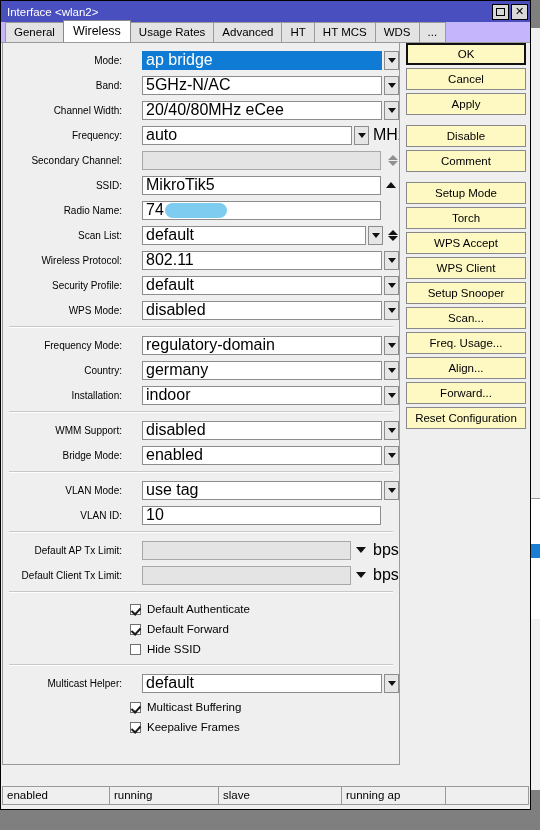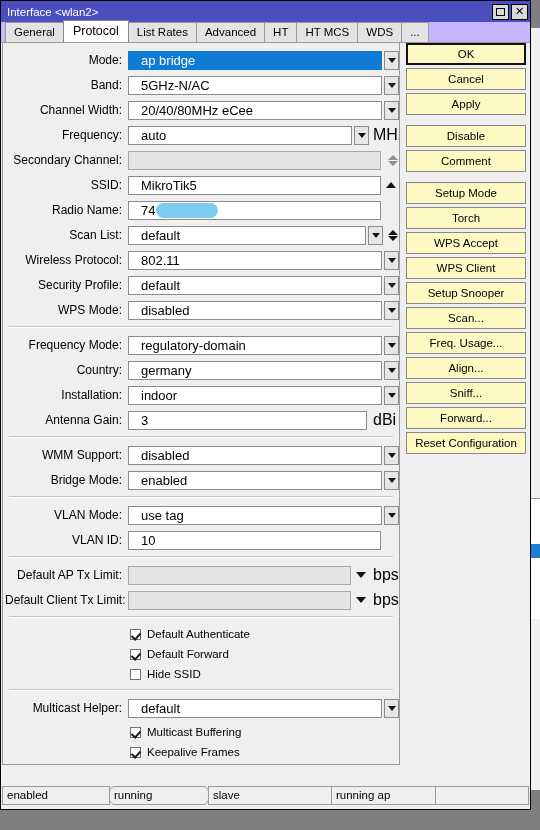--- a/index.html
+++ b/index.html
@@ -38,23 +38,23 @@
   .tab{padding:2px 8px 3px;font-size:11.5px;border:1px solid #9a9a9a;border-bottom:none;
     background:#e3e3e3;margin-right:-1px;line-height:14px;}
   .tab.active{background:#fff;font-size:12.5px;padding:3px 9px 4px;position:relative;z-index:2;
     border-color:#8a8a8a;}
 
   .body{position:absolute;left:0;top:42px;right:0;bottom:0;}
   .formpane{position:absolute;left:1px;top:0;width:398px;bottom:44px;
     background:#efefef;border:1px solid #9a9a9a;border-top:none;box-sizing:border-box;overflow:hidden;}
 
   .row{display:flex;align-items:center;height:22px;margin:0 0 3px 0;padding-left:2px;}
-  .lbl{width:117px;text-align:right;padding-right:6px;font-size:12px;white-space:nowrap;}
+  .lbl{width:117px;text-align:right;padding-right:20px;font-size:10px;white-space:nowrap;}
   .fld{flex:1;height:19px;background:#fff;border:1px solid #8c8c8c;
-    display:flex;align-items:center;padding:0 12px;font-size:13px;box-sizing:border-box;
+    display:flex;align-items:center;padding:0 3px;font-size:16px;box-sizing:border-box;
     margin-right:2px;overflow:hidden;}
   .fld.sel{background:#0f7bd4;color:#fff;border-color:#0f7bd4;}
   .fld.dis{background:#e4e4e4;border-color:#a8a8a8;}
   .ddbtn{width:15px;height:19px;background:#e6e6e6;border:1px solid #8c8c8c;
     display:flex;align-items:center;justify-content:center;box-sizing:border-box;flex:none;}
   .ddbtn .ar{width:0;height:0;border-left:4px solid transparent;border-right:4px solid transparent;
     border-top:5px solid #111;}
   .spin{width:13px;height:19px;display:flex;flex-direction:column;
     align-items:center;justify-content:center;flex:none;margin-left:3px;}
   .spin .up{width:0;height:0;border-left:5px solid transparent;border-right:5px solid transparent;
@@ -86,21 +86,21 @@
   .btn{display:block;width:120px;height:22px;background:#fef9c3;border:1px solid #888;
     font-size:11.5px;text-align:center;line-height:20px;margin-bottom:3px;box-sizing:border-box;
     font-family:"Liberation Sans",sans-serif;color:#000;}
   .btn.focus{border:2px solid #111;line-height:18px;}
   .gap{height:7px;}
 
   
   .statusbar{position:absolute;left:1px;right:2px;bottom:4px;height:19px;display:flex;}
   .st{height:19px;border:1px solid #9a9a9a;background:#efefef;font-size:11.5px;
     line-height:17px;padding-left:4px;box-sizing:border-box;margin-right:-1px;}
-  .st.s1{width:108px;} .st.s2{width:100px;border-radius:6px;} .st.s3{width:124px;}
+  .st.s1{width:108px;} .st.s2{width:110px;} .st.s3{width:124px;}
   .st.s4{width:105px;} .st.s5{flex:1;}
 </style>
 </head>
 <body>
 
 <div class="desktop">
 
   <div class="bg-win">
     <div class="bg-list-top">
       <div>b</div>
@@ -120,22 +120,22 @@
     <div class="titlebar">
       <div class="tt">Interface &lt;wlan2&gt;</div>
       <div class="sysbtn">
           <span class="sq"></span>
         </div>
       <div class="sysbtn">✕</div>
     </div>
 
     <div class="tabs">
       <div class="tab">General</div>
-      <div class="tab active">Protocol</div>
-      <div class="tab">List Rates</div>
+      <div class="tab active">Wireless</div>
+      <div class="tab">Usage Rates</div>
       <div class="tab">Advanced</div>
       <div class="tab">HT</div>
       <div class="tab">HT MCS</div>
       <div class="tab">WDS</div>
       <div class="tab">...</div>
     </div>
 
     <div class="body">
 
       <div class="formpane">
@@ -256,25 +256,20 @@
         </div>
 
         <div class="row">
           <div class="lbl">Installation:</div>
           <div class="fld">indoor</div>
           <div class="ddbtn">
               <i class="ar"></i>
             </div>
         </div>
 
-        <div class="row">
-          <div class="lbl">Antenna Gain:</div>
-          <div class="fld">3</div>
-          <div class="unit">dBi</div>
-        </div>
 
         <div class="sep"></div>
 
         <div class="row">
           <div class="lbl">WMM Support:</div>
           <div class="fld">disabled</div>
           <div class="ddbtn">
               <i class="ar"></i>
             </div>
         </div>
@@ -368,21 +363,20 @@
         <div class="btn">Comment</div>
         <div class="gap"></div>
         <div class="btn">Setup Mode</div>
         <div class="btn">Torch</div>
         <div class="btn">WPS Accept</div>
         <div class="btn">WPS Client</div>
         <div class="btn">Setup Snooper</div>
         <div class="btn">Scan...</div>
         <div class="btn">Freq. Usage...</div>
         <div class="btn">Align...</div>
-        <div class="btn">Sniff...</div>
         <div class="btn">Forward...</div>
         <div class="btn">Reset Configuration</div>
       </div>
 
       <div class="statusbar">
         <div class="st s1">enabled</div>
         <div class="st s2">running</div>
         <div class="st s3">slave</div>
         <div class="st s4">running ap</div>
         <div class="st s5"></div>

